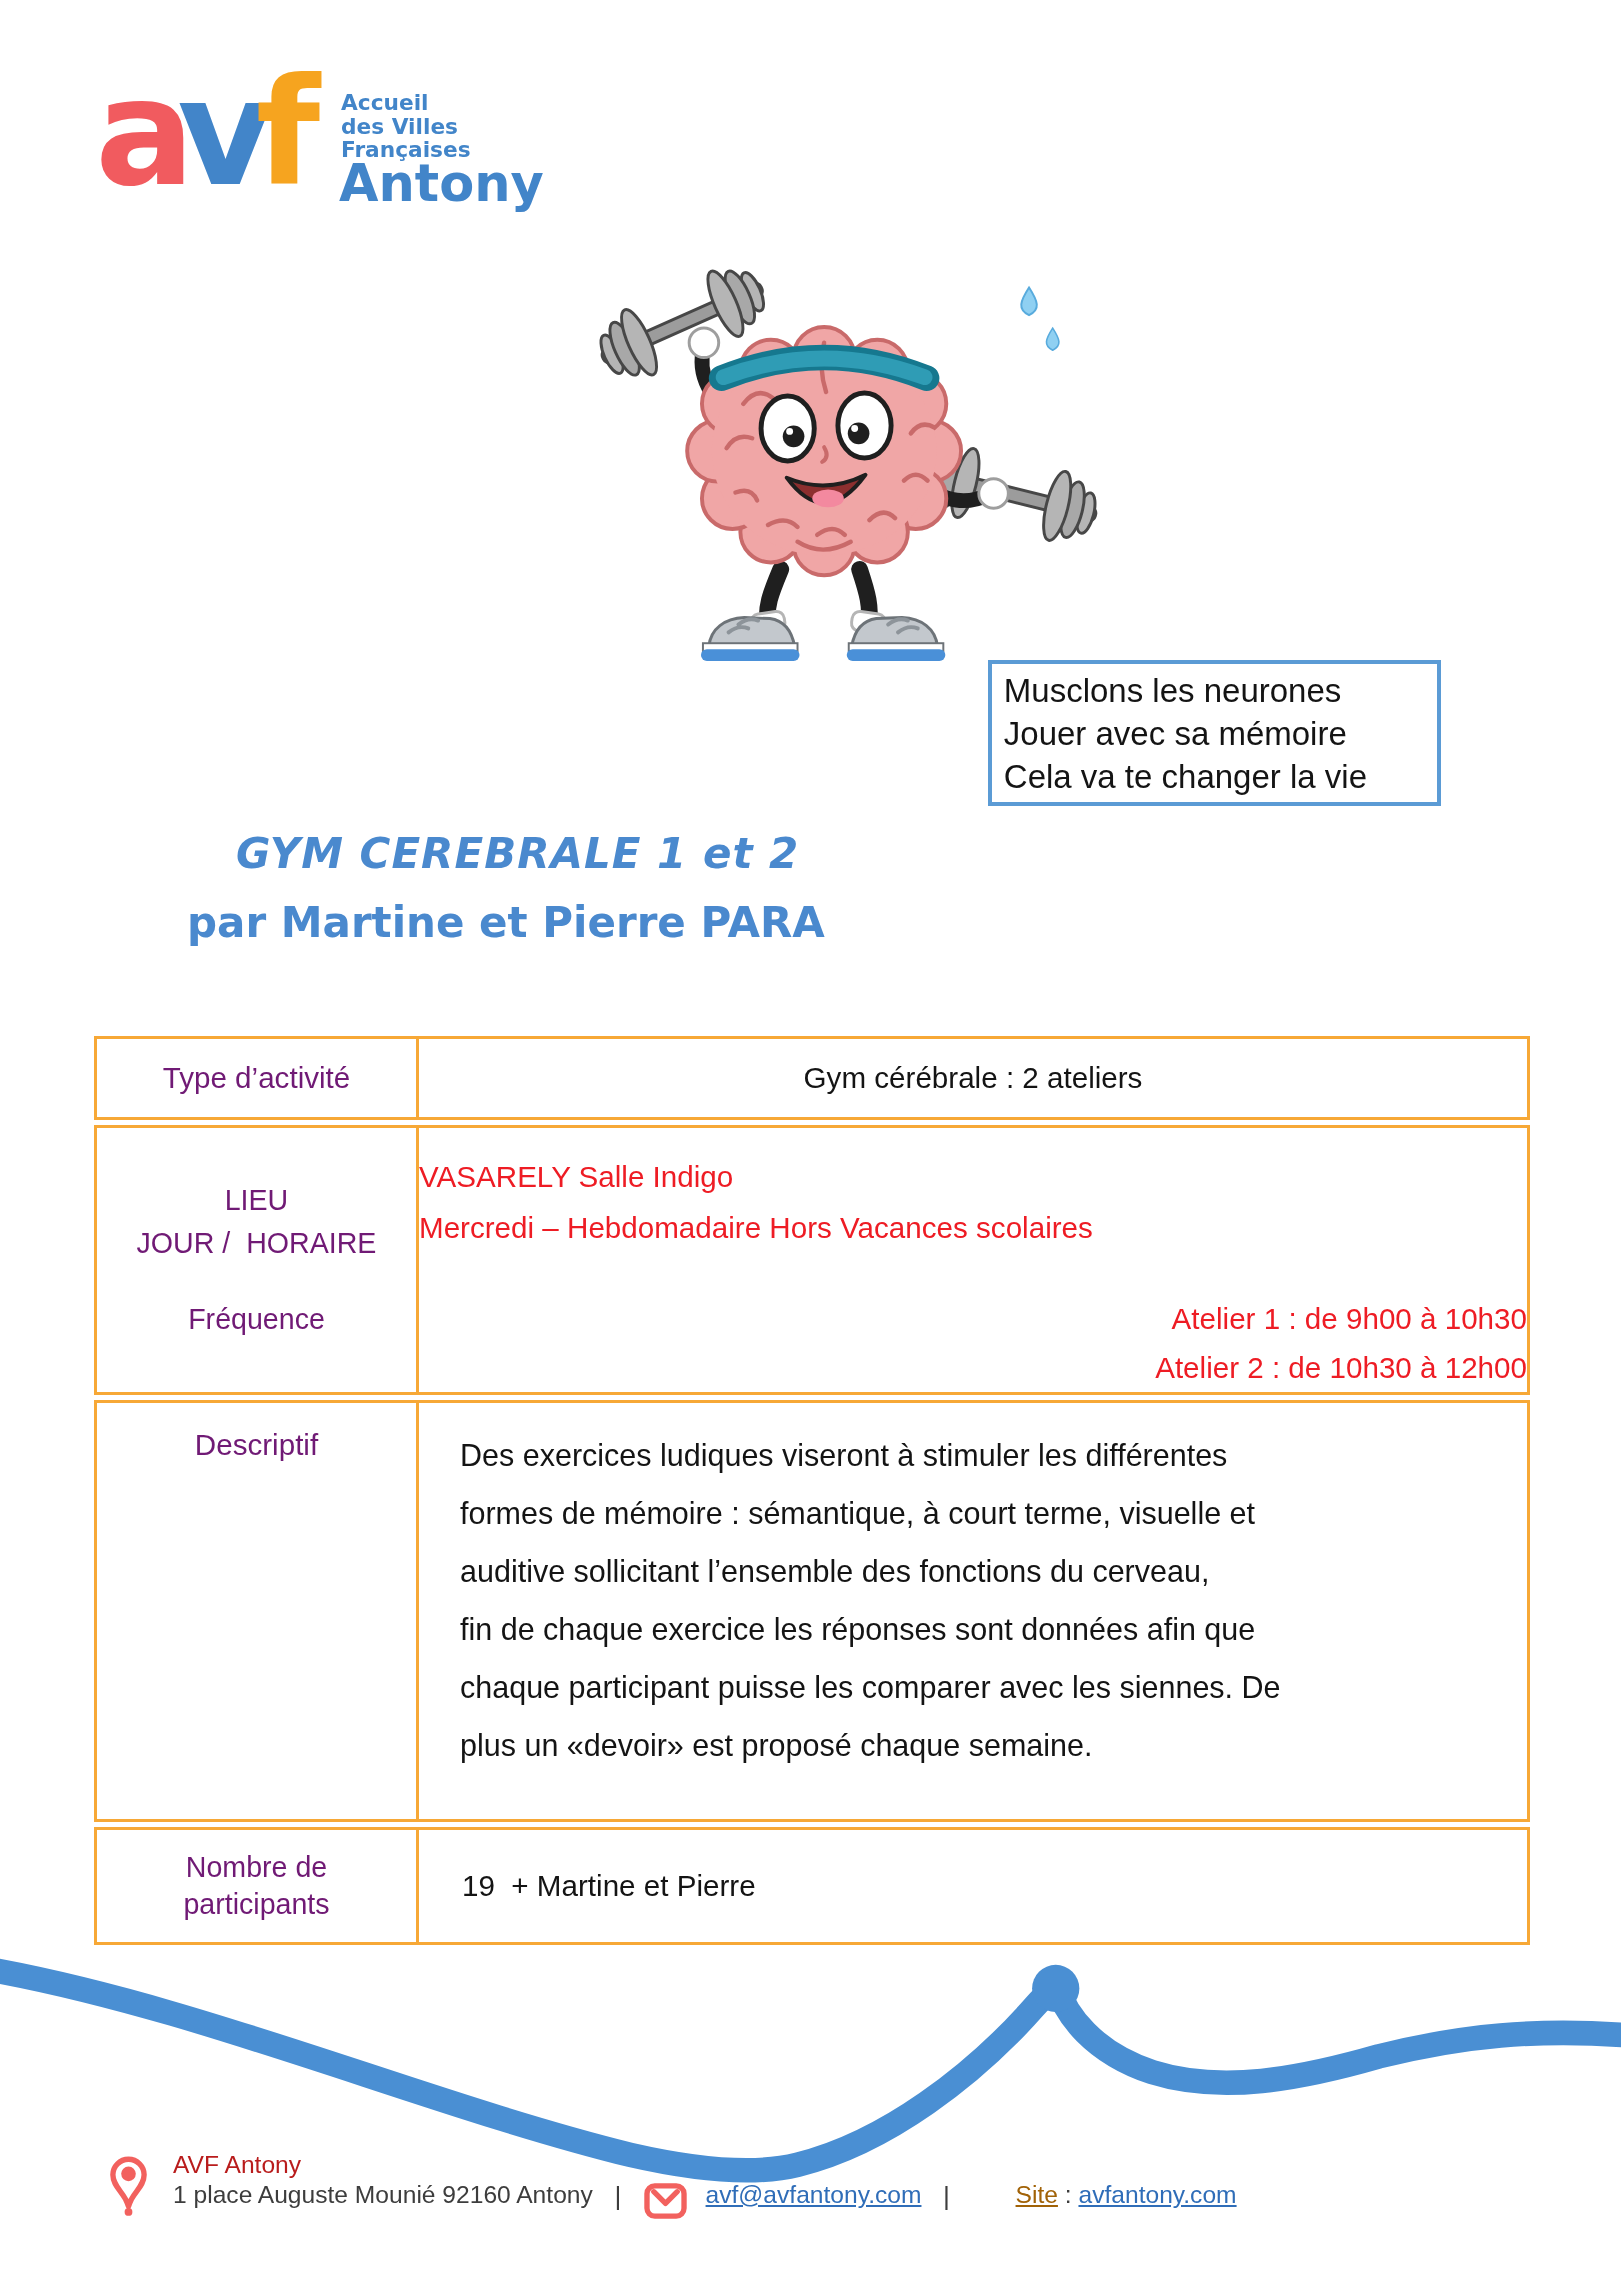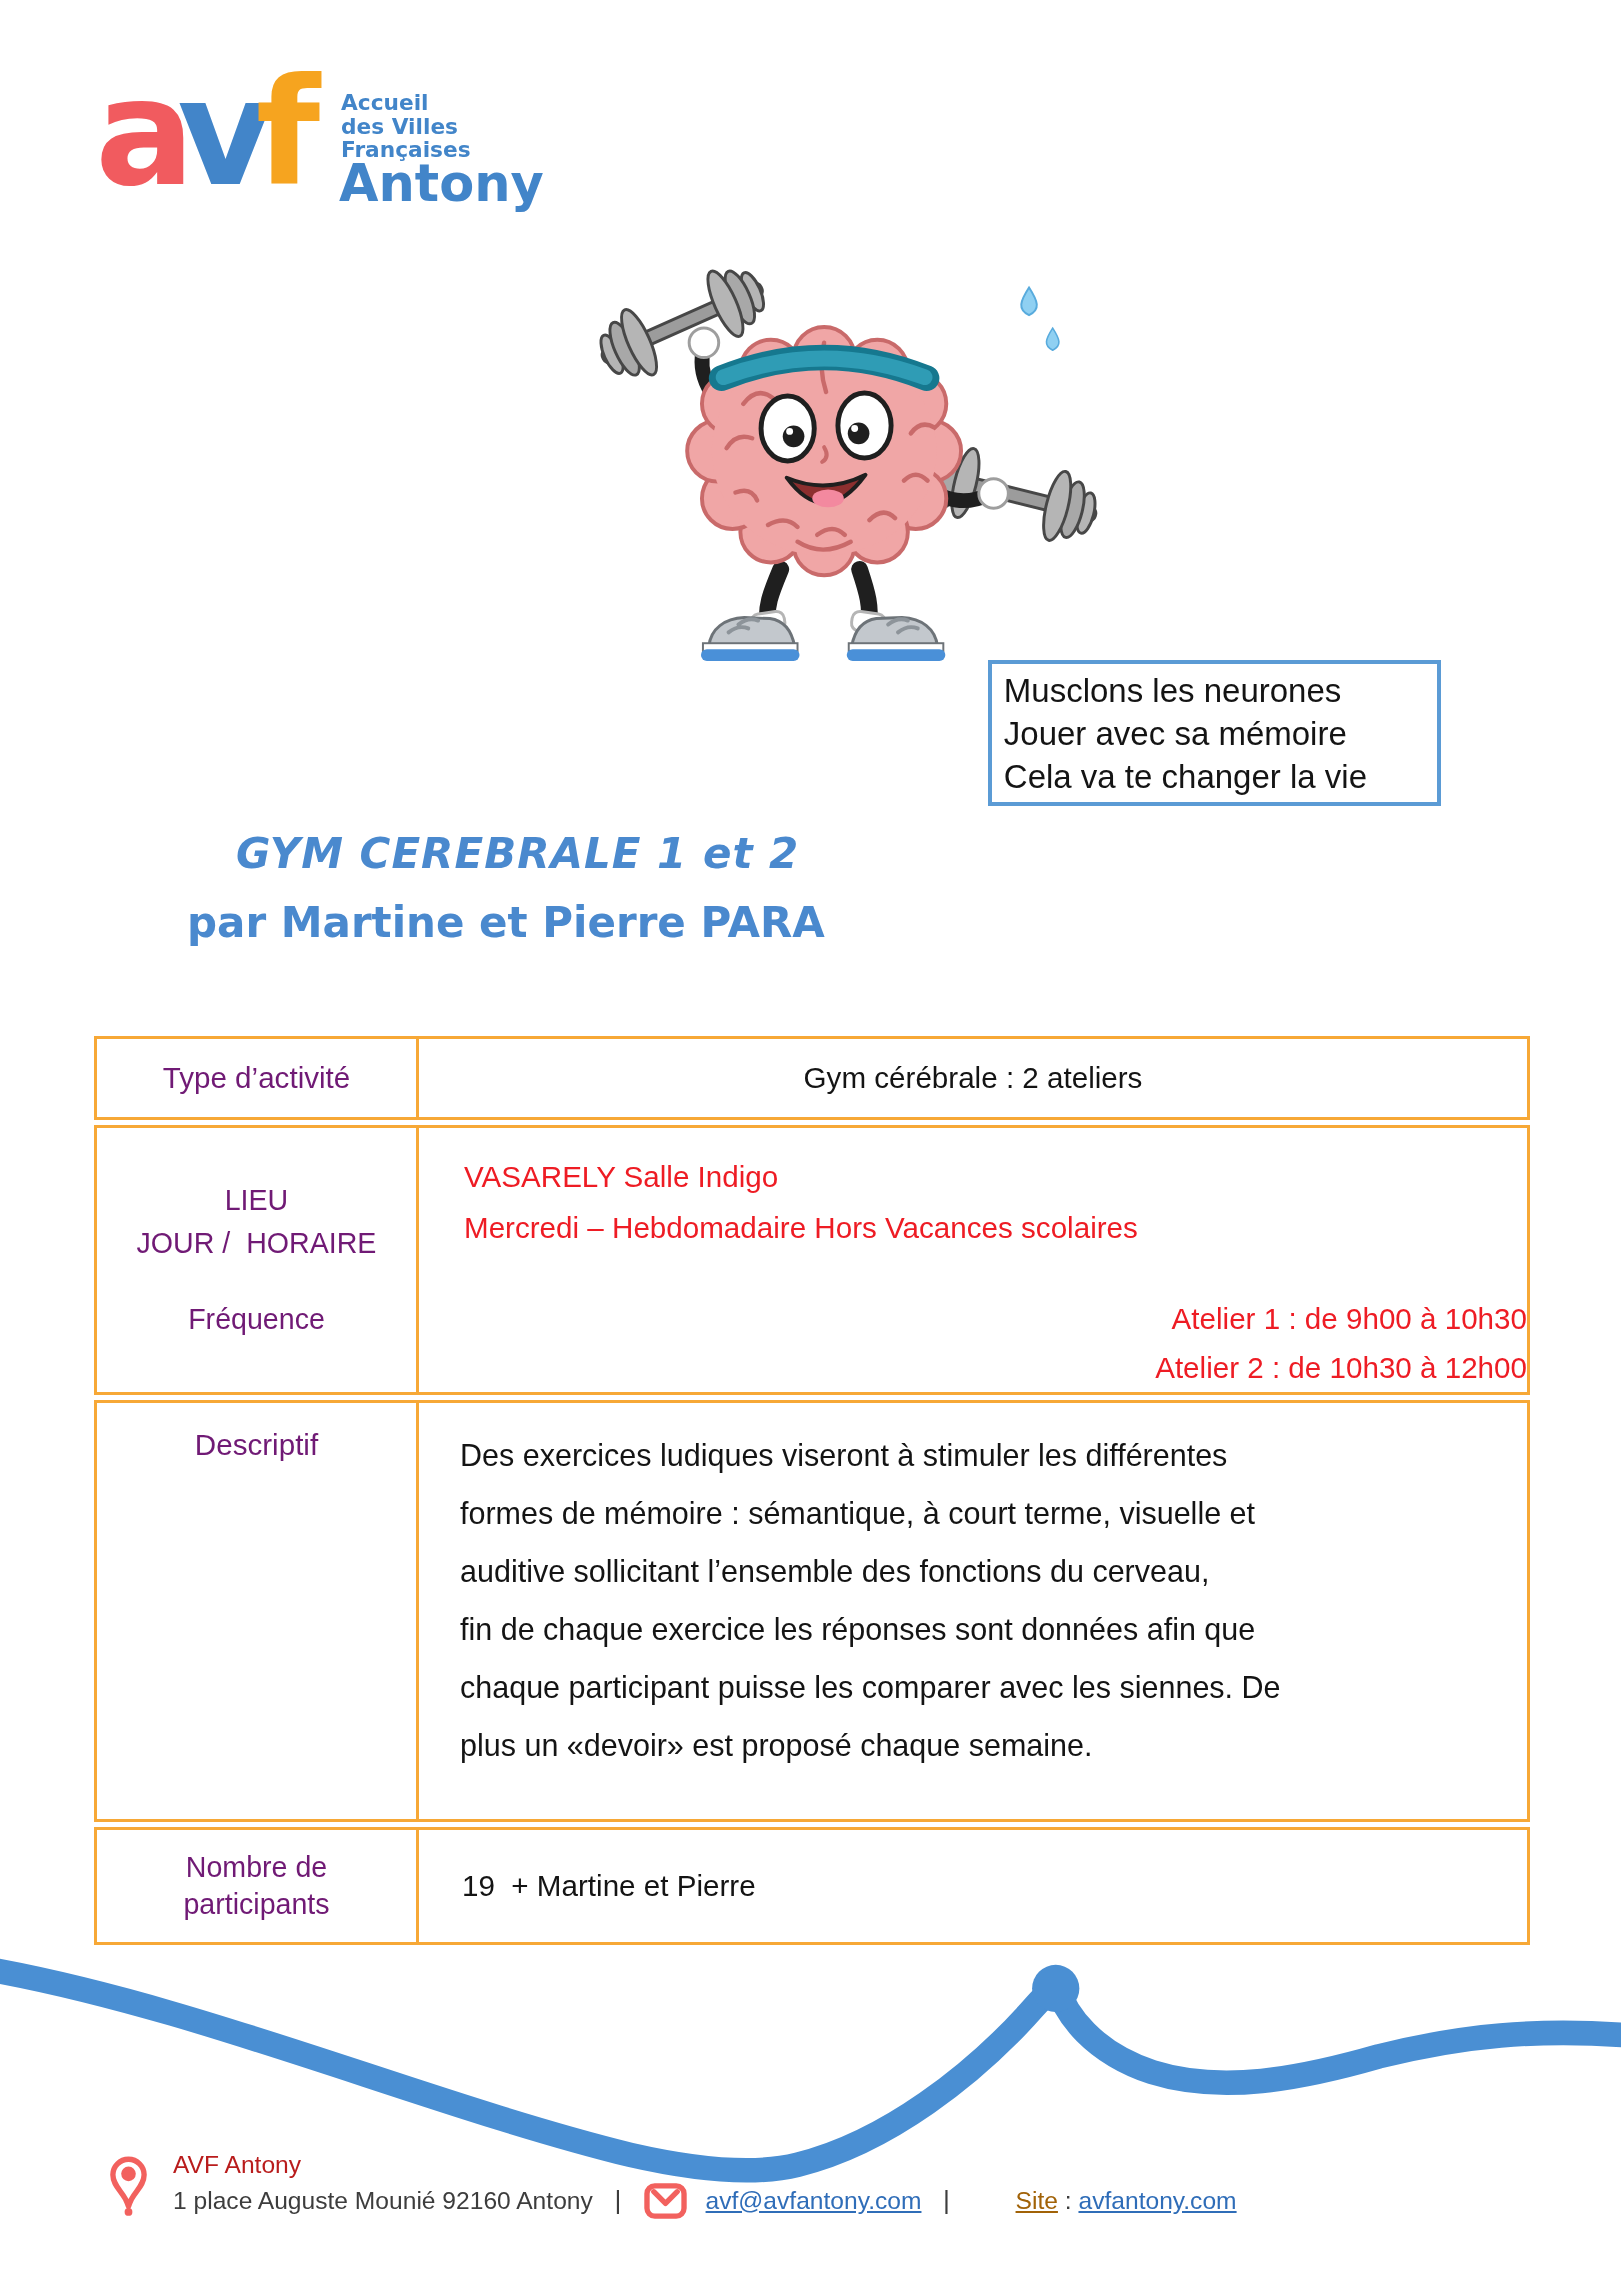--- a/index.html
+++ b/index.html
@@ -56,36 +56,36 @@
     color:#701a75; text-align:center;
   }
   .t-value{flex:1; box-sizing:border-box; color:#141414;}
   .row-type{height:84px;}
   .row-type .t-label{font-size:29.6px;}
   .row-type .t-value{display:flex; align-items:center; justify-content:center; font-size:29.6px;}
   .row-schedule{height:270px;}
   .row-schedule .t-label{font-size:28.6px; line-height:43px;}
   .label-gap{margin-top:33px;}
   .schedule-value{padding-top:23.6px; font-size:29.6px; color:#ee1c24; line-height:51px;}
-  .schedule-value .loc-line{padding-left:45px; white-space:pre-wrap;}
+  .schedule-value .loc-line{white-space:pre-wrap;}
   .ateliers{margin-top:41px; text-align:right; line-height:49px;}
   .row-desc{height:422px;}
   .row-desc .t-label{justify-content:flex-start; padding-top:25.6px; font-size:29.6px;}
   .desc-value{padding:23.6px 15.8px 0 41px; font-size:30.5px; line-height:58px;}
   .row-count{height:118px;}
   .row-count .t-label{font-size:28.6px; line-height:37px;}
   .row-count .t-value{display:flex; align-items:center; padding-left:43px; font-size:29.6px; white-space:pre-wrap;}
   .pre{white-space:pre-wrap;}
   
   .wave{position:absolute; left:0; top:1946px;}
   
   .pin-icon{position:absolute; left:108px; top:2155px;}
   .footer-org{position:absolute; left:173px; top:2151px; font-size:24.6px; color:#b91c1c;}
   .footer-line2{
-    position:absolute; left:173px; top:2181px; display:flex; align-items:center;
+    position:absolute; left:173px; top:2181px; display:flex; align-items:flex-start;
     gap:17.7px; font-size:24.6px; color:#3d3d3d;
   }
   .sep{color:#3d3d3d; font-weight:300; font-size:26.6px; padding:0 3.9px;}
   .mail-icon{display:block;}
   a.f-link{color:#2f6db8; text-decoration:underline;}
   .site-label{text-decoration:underline; color:#a16207;margin-left:44px;}
 </style>
 </head>
 <body>
 

